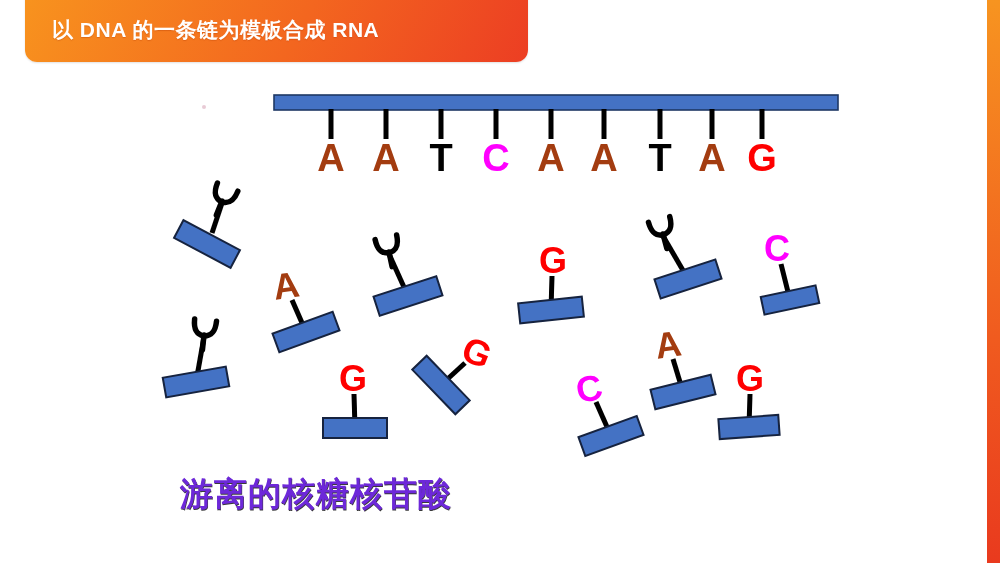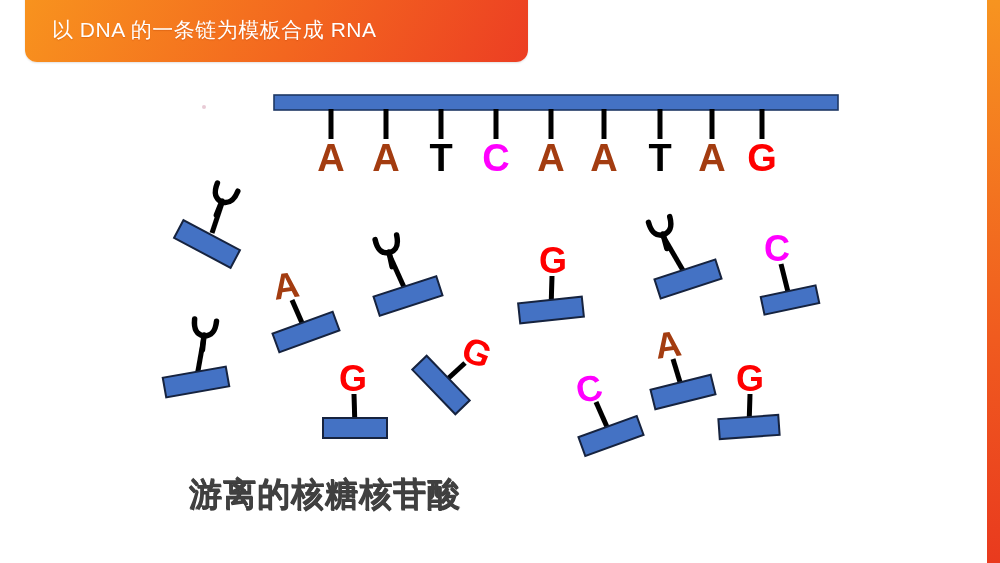--- a/index.html
+++ b/index.html
@@ -9,27 +9,27 @@
   }
   .banner{
     position:absolute;left:25px;top:-16px;width:503px;height:78px;
     border-radius:12px;
     background:linear-gradient(118deg,#F8941E 0%,#F3661F 55%,#EC3E23 100%);
     display:flex;align-items:center;box-sizing:border-box;
     padding:14px 0 0 27px;
     box-shadow:0 1px 2px rgba(0,0,0,0.12);
   }
   .banner-title{
-    color:#ffffff;font-size:21px;font-weight:normal;letter-spacing:0.5px;
+    color:#ffffff;font-size:21px;font-weight:bold;letter-spacing:0.5px;
     text-shadow:0 1px 1px rgba(180,60,0,0.35);
   }
   #scene{position:absolute;left:0;top:0;}
   .free-label{
-    position:absolute;left:189px;top:472px;
-    font-size:33px;font-weight:bold;color:#404040;letter-spacing:1px;
+    position:absolute;left:180px;top:472px;
+    font-size:33px;font-weight:bold;color:#6d28d9;letter-spacing:1px;
     text-shadow:0.5px 0.5px 0 #3a3a3a;
   }
   .edge-strip{
     position:absolute;right:0;top:0;width:13px;height:563px;
     background:linear-gradient(180deg,#F79420 0%,#F05B1F 60%,#E93A1E 100%);
   }
   .artifact-dot{
     position:absolute;left:202px;top:105px;width:4px;height:4px;
     border-radius:50%;background:#E2BECB;opacity:0.8;
   }

